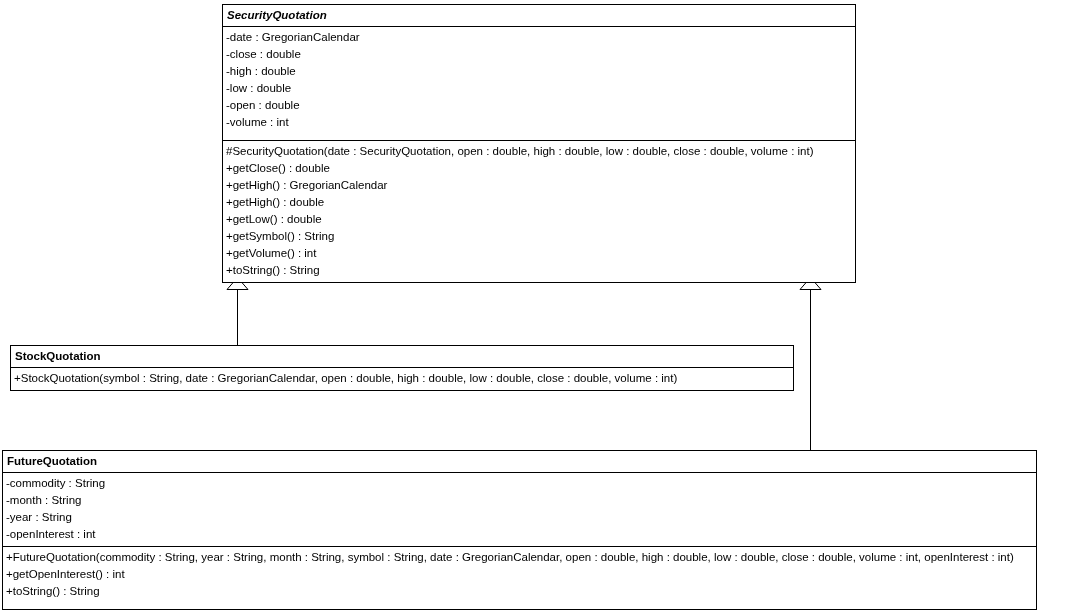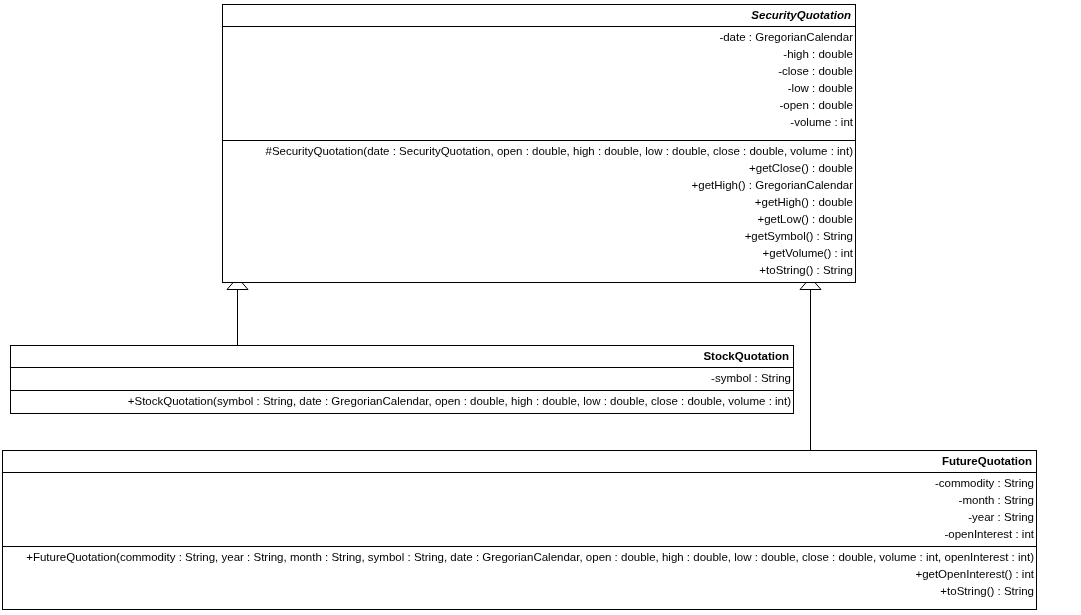--- a/index.html
+++ b/index.html
@@ -24,21 +24,21 @@
   .uml-class {
     position: absolute;
     box-sizing: border-box;
     border: 1px solid #000000;
     background: #ffffff;
     z-index: 5;
   }
   .uml-title {
     box-sizing: border-box;
     border-bottom: 1px solid #000000;
-    text-align: right;
+    text-align: left;
     font-size: 11.5px;
     font-weight: bold;
     line-height: 16px;
     padding: 2px 4px 3px 4px;
     white-space: nowrap;
   }
   .uml-title.abstract {
     font-style: italic;
   }
   .uml-compartment {
@@ -47,21 +47,20 @@
   }
   .uml-compartment.divided {
     border-bottom: 1px solid #000000;
   }
   .uml-member {
     font-size: 11.5px;
     line-height: 17px;
     white-space: nowrap;
     padding: 0 2px 0 3px;
     letter-spacing: 0px;
-    text-align: right;
   }
   .uml-member.abstract {
   }
   .uml-pad {
     height: 6px;
   }
 
   
   .gen-line {
     position: absolute;
@@ -95,44 +94,41 @@
   <div class="gen-arrow" style="left:799px; top:277px; width:23px; height:13px;">
     <svg width="23" height="13" viewBox="0 0 23 13">
       <polygon points="11.5,0.5 22,12.5 1,12.5" fill="#ffffff" stroke="#000000" stroke-width="1"></polygon>
     </svg>
   </div>
 
   <div class="uml-class" style="left:222px; top:4px; width:634px;">
     <div class="uml-title abstract">SecurityQuotation</div>
     <div class="uml-compartment divided">
       <div class="uml-member">-date : GregorianCalendar</div>
+      <div class="uml-member">-close : double</div>
       <div class="uml-member">-high : double</div>
-      <div class="uml-member">-close : double</div>
       <div class="uml-member">-low : double</div>
       <div class="uml-member">-open : double</div>
       <div class="uml-member">-volume : int</div>
       <div class="uml-pad"></div>
     </div>
     <div class="uml-compartment">
       <div class="uml-member">#SecurityQuotation(date : SecurityQuotation, open : double, high : double, low : double, close : double, volume : int)</div>
       <div class="uml-member">+getClose() : double</div>
       <div class="uml-member">+getHigh() : GregorianCalendar</div>
       <div class="uml-member">+getHigh() : double</div>
       <div class="uml-member">+getLow() : double</div>
       <div class="uml-member abstract">+getSymbol() : String</div>
       <div class="uml-member">+getVolume() : int</div>
       <div class="uml-member">+toString() : String</div>
     </div>
   </div>
 
   <div class="uml-class" style="left:2px; top:345px; width:784px;margin-left:8px;">
     <div class="uml-title">StockQuotation</div>
-    <div class="uml-compartment divided">
-      <div class="uml-member">-symbol : String</div>
-    </div>
     <div class="uml-compartment">
       <div class="uml-member">+StockQuotation(symbol : String, date : GregorianCalendar, open : double, high : double, low : double, close : double, volume : int)</div>
     </div>
   </div>
 
   <div class="uml-class" style="left:2px; top:450px; width:1035px;">
     <div class="uml-title">FutureQuotation</div>
     <div class="uml-compartment divided">
       <div class="uml-member">-commodity : String</div>
       <div class="uml-member">-month : String</div>

